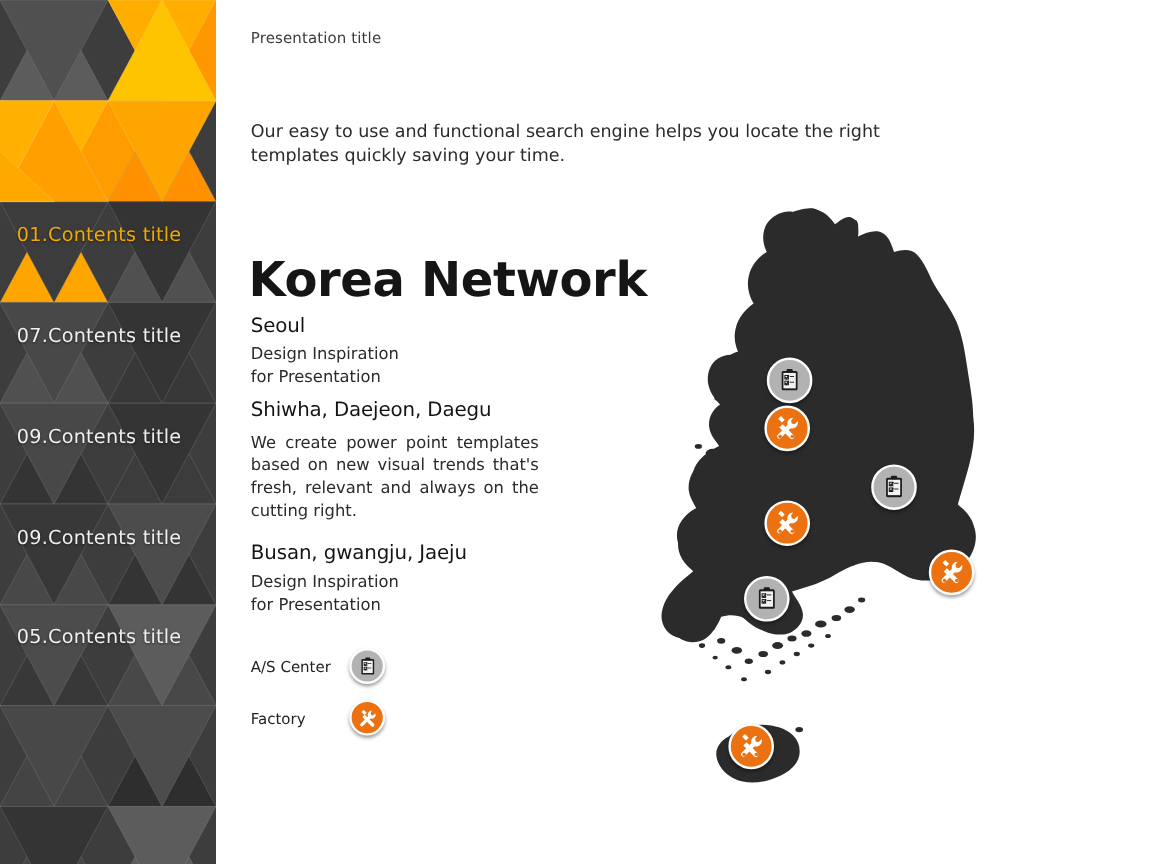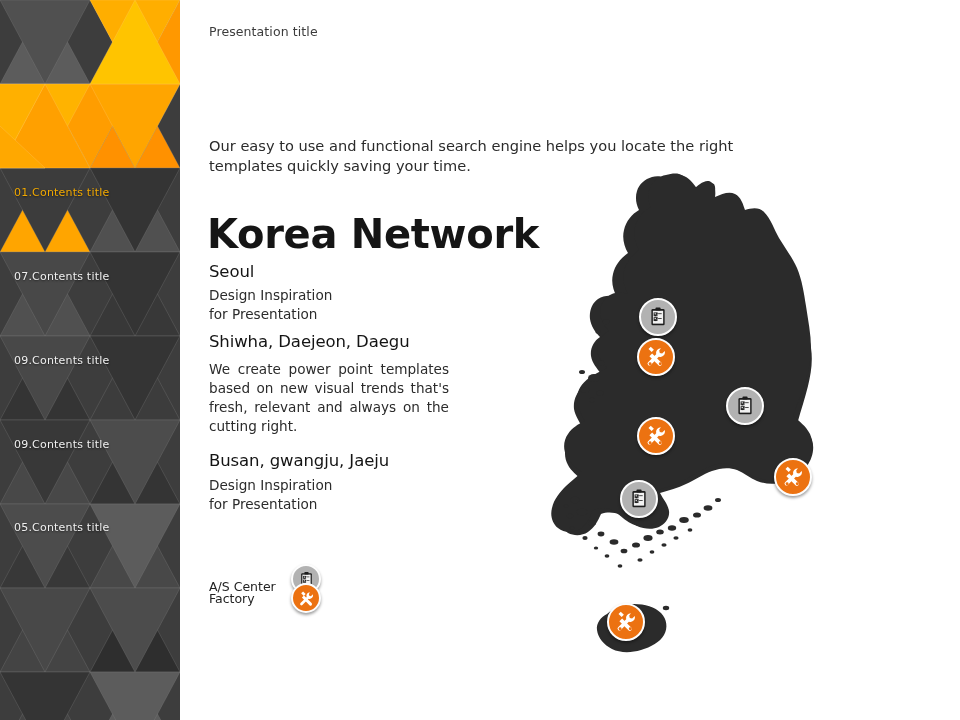--- a/index.html
+++ b/index.html
@@ -30,21 +30,21 @@
   }
   #sidebar-pattern {
     position: absolute;
     left: 0; top: 0;
     width: 180px;
     height: 720px;
   }
   .side-item {
     position: absolute;
     left: 14px;
-    font-size: 11px;
+    font-size: 16px;
     letter-spacing: 0.2px;
     color: #f0f0f0;
     white-space: nowrap;
     text-shadow: 0 1px 2px rgba(0,0,0,0.55);
   }
   .side-item.active {
     color: #f2a900;
   }
 
   
@@ -57,21 +57,20 @@
     letter-spacing: 0.1px;
   }
   #intro-text {
     position: absolute;
     left: 209px;
     top: 100px;
     width: 560px;
     font-size: 14.6px;
     line-height: 19.5px;
     color: #2b2b2b;
-    margin-top: 36px;
   }
   #main-title {
     position: absolute;
     left: 207px;
     top: 211px;
     font-size: 40px;
     font-weight: bold;
     color: #151515;
     letter-spacing: -0.3px;
   }
@@ -98,21 +97,21 @@
   #city-head-3 { top: 451px; }
   #city-body-3 { top: 476px; }
 
   
   .legend-row {
     position: absolute;
     left: 209px;
     display: flex;
     align-items: center;
   }
-  #legend-as { top: 564px; align-items: flex-end; }
+  #legend-as { top: 540px; }
   #legend-factory { top: 583px; }
   .legend-label {
     font-size: 12.5px;
     color: #232323;
     width: 82px;
   }
 
   
   .marker {
     position: absolute;

